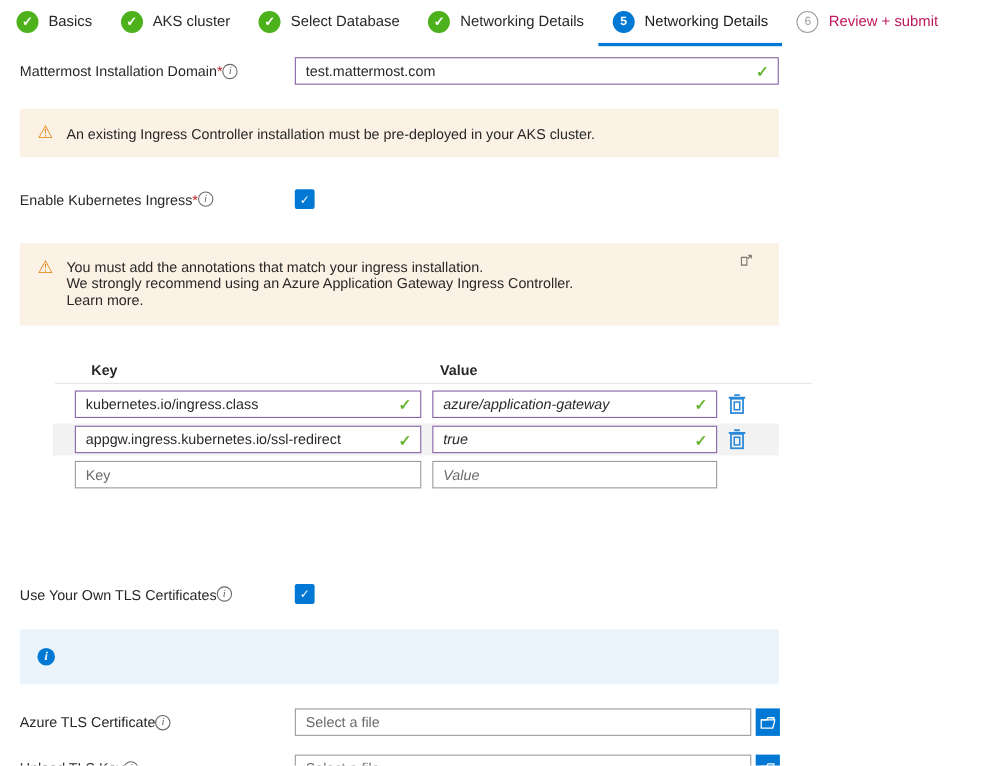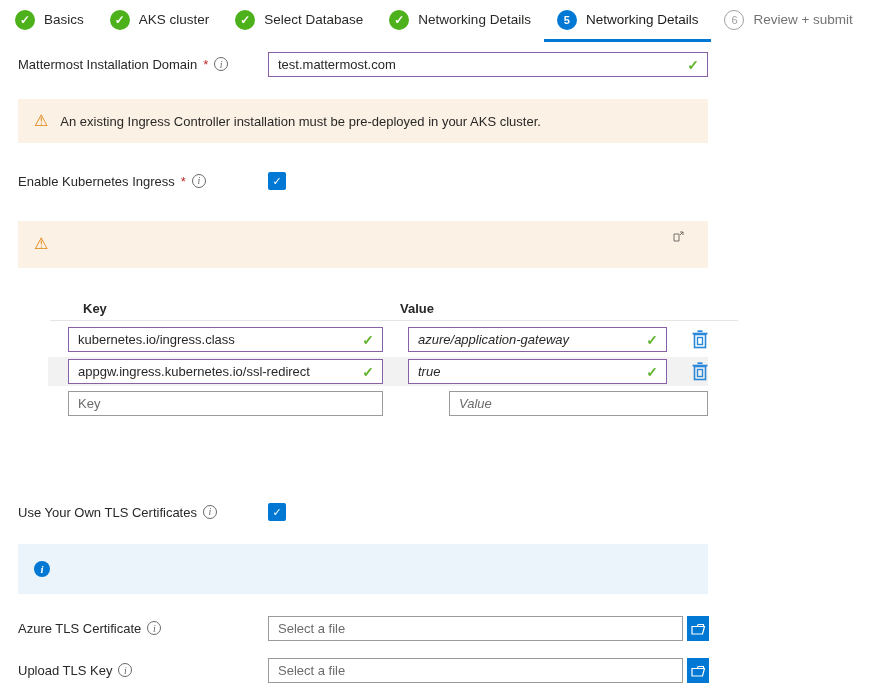--- a/index.html
+++ b/index.html
@@ -13,35 +13,35 @@
   
   .tabs { display:flex; align-items:stretch; height:42px; padding-left:2px; }
   .step {
     display:flex; align-items:center; gap:9px;
     padding:0 13px; cursor:pointer;
     border-bottom:3px solid transparent;
     font-size:13.5px;
   }
   .step.active { border-bottom-color:#0078d4; }
   .step.active .step-label { font-weight:normal; color:#1b1a19; }
-  .step.upcoming .step-label { color:#737373; }
+  .step.upcoming .step-label { color:#be185d; }
   .circle {
     width:20px; height:20px; border-radius:50%;
     display:flex; align-items:center; justify-content:center;
     font-size:11px; flex:0 0 auto;
   }
   .circle.done { background:#4cb11b; color:#fff; font-weight:bold; font-size:12px; }
   .circle.current { background:#0078d4; color:#fff; font-weight:bold; }
   .circle.future { background:#fff; border:1px solid #a19f9d; color:#a19f9d; }
 
   
   .content { padding-left:18px; width:726px; }
 
   .field-row { display:flex; align-items:center; }
-  .field-label { display:flex; align-items:flex-start; gap:6px; width:250px; flex:0 0 250px; }
+  .field-label { display:flex; align-items:center; width:250px; flex:0 0 250px; }
   .req { color:#c02b2b; }
   .info-icon {
     width:14px; height:14px; border:1px solid #6b6966; border-radius:50%;
     color:#6b6966; font-size:10px; font-family:"Liberation Serif", serif;
     display:inline-flex; align-items:center; justify-content:center; font-style:italic;
   }
 
   .input-wrap { position:relative; display:flex; align-items:center; }
   .txt {
     height:25px; border:1.5px solid #8661a5; background:#fff;
@@ -77,21 +77,21 @@
   .checkbox {
     width:18px; height:18px; border-radius:2px; background:#0078d4; color:#fff;
     display:flex; align-items:center; justify-content:center; font-size:11px; cursor:pointer;
   }
 
   
   .kv-table { margin-left:-18px; width:708px; }
   .kv-header { display:flex; padding-left:35px; font-weight:bold; }
   .kv-header .kh { width:317px; }
   .kv-divider { border-top:1px solid #e5e5e5; margin:4px 0 6px 2px; width:688px; }
-  .kv-row { display:flex; align-items:center; padding:0 0 0 20px; margin-bottom:5px;justify-content:space-between; }
+  .kv-row { display:flex; align-items:center; padding:0 0 0 20px; margin-bottom:5px; }
   .kv-row.alt { background:#f2f2f2; padding-top:2px; padding-bottom:2px; margin-bottom:5px; }
   .w-key { width:315px; }
   .w-val { width:259px; margin-left:10px;font-style:italic; }
   .trash-btn {
     margin-left:10px; background:none; border:none; cursor:pointer;
     display:flex; align-items:center; justify-content:center; padding:0;
   }
 
   
   .w-file { width:415px; }
@@ -160,20 +160,25 @@
       <span class="req">*</span>
       <span class="info-icon">i</span>
     </div>
     <div class="checkbox">
       <span>✓</span>
     </div>
   </div>
 
   <div class="banner warn multi mt31">
     <span class="warn-icon">⚠</span>
+    <div class="banner-lines">
+      <div>You must add the annotations that match your ingress installation.</div>
+      <div>We strongly recommend using an Azure Application Gateway Ingress Controller.</div>
+      <div>Learn more.</div>
+    </div>
     <span class="ext-link">
       <svg width="11" height="11" viewBox="0 0 11 11">
           <path d="M1 3 h5 v7 h-5 z" fill="none" stroke="#77716b" stroke-width="1"></path>
           <path d="M7 4 L10 1 M10 1 h-3 M10 1 v3" stroke="#77716b" stroke-width="1" fill="none"></path>
         </svg>
     </span>
   </div>
 
   <div class="kv-table mt33">
     <div class="kv-header">

